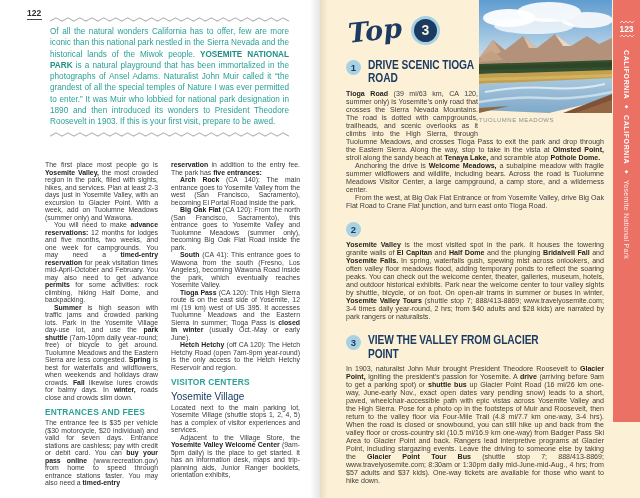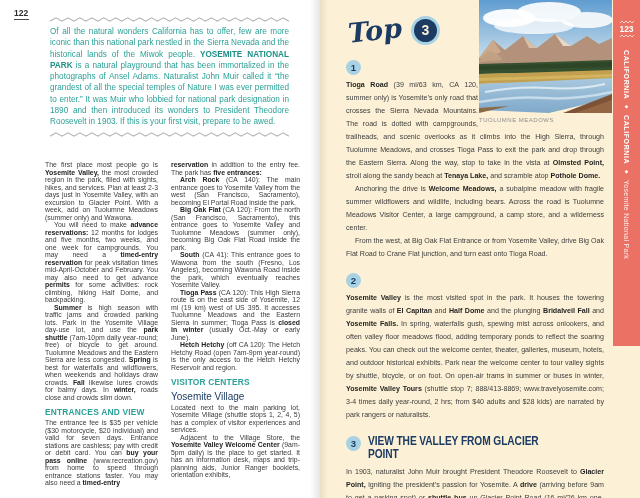--- a/index.html
+++ b/index.html
@@ -5,21 +5,21 @@
   html,body{margin:0;padding:0;background:#e8e8e8;}
   .spread{
     position:relative;width:640px;height:498px;overflow:hidden;
     font-family:"Liberation Sans",sans-serif;display:flex;
     background:#fff;
   }
   
   .page-left{position:relative;width:320px;height:498px;background:#ffffff;flex:none;}
   .page-left::after{content:"";position:absolute;top:0;right:0;width:10px;height:100%;
     background:linear-gradient(to left,rgba(0,0,0,.10),rgba(0,0,0,0));pointer-events:none;}
-  .pagenum-left{position:absolute;left:14px;top:8px;font-size:8.5px;font-weight:bold;color:#2e2e2e;}
+  .pagenum-left{position:absolute;left:27px;top:8px;font-size:8.5px;font-weight:bold;color:#2e2e2e;}
   .pagenum-left .rule{display:block;width:15px;height:1px;background:#4a4a4a;margin-top:1px;}
   .intro{position:absolute;left:50px;top:17px;width:239px;}
   .squiggle{display:block;width:100%;height:5px;}
   .intro-text{
     margin:4px 0;font-size:8.2px;line-height:11.3px;text-align:justify;
     color:#2ba197;
   }
   .intro-text b{color:#1e9187;}
   .planning{position:absolute;left:45px;top:136px;margin:0;
     font-size:15.5px;font-weight:bold;color:#f5921f;letter-spacing:-.2px;white-space:nowrap;}
@@ -34,21 +34,21 @@
   .village{margin:4px 0 1.5px;font-size:10px;font-weight:normal;color:#1c3b63;}
   
   .page-right{position:relative;width:320px;height:498px;background:#fcf1d6;flex:none;}
   .page-right::before{content:"";position:absolute;top:0;left:0;width:8px;height:100%;
     background:linear-gradient(to right,rgba(0,0,0,.08),rgba(0,0,0,0));pointer-events:none;z-index:5;}
   .photo{position:absolute;top:0;right:28px;width:133px;height:113px;overflow:hidden;z-index:2;}
   .photo svg{display:block;width:100%;height:100%;}
   .caption{position:absolute;top:117px;right:28px;width:133px;z-index:2;
     font-size:6px;letter-spacing:.5px;color:#8e8e8e;text-align:left;}
   
-  .tab{position:absolute;top:0;right:0;width:27px;height:346px;background:#eb7164;z-index:4;
+  .tab{position:absolute;top:0;right:0;width:27px;height:422px;background:#eb7164;z-index:4;
     display:flex;flex-direction:column;align-items:center;}
   .tab-zig{width:14px;height:4px;display:block;}
   .tab-num{font-size:8.5px;font-weight:bold;color:#fff;line-height:10px;}
   .tab-num-wrap{margin-top:20px;display:flex;flex-direction:column;align-items:center;}
   .tab-vert{margin-top:12px;writing-mode:vertical-rl;display:flex;align-items:center;
     font-size:7px;color:#fff;letter-spacing:.6px;}
   .tab-state{font-weight:bold;}
   .tab-dia{font-size:4.5px;margin:5px 0;color:#fff;}
   .tab-park{font-weight:normal;color:rgba(255,255,255,.88);letter-spacing:.3px;}
   
@@ -60,21 +60,21 @@
     display:flex;align-items:center;justify-content:center;flex:none;}
   .top-badge-inner{width:23px;height:23px;border-radius:50%;background:#1c3b63;color:#fcf1d6;
     display:flex;align-items:center;justify-content:center;font-size:14px;font-weight:bold;}
   .sec{margin-top:9px;}
   .sec-head{display:flex;align-items:flex-start;}
   .numcircle{width:15px;height:15px;border-radius:50%;background:#a8d2e3;color:#1c3b63;
     font-size:9.5px;font-weight:bold;display:flex;align-items:center;justify-content:center;
     flex:none;margin-right:7px;margin-top:0.5px;}
   .sec-title{margin:0;font-size:12px;line-height:1.12;font-weight:bold;color:#1c3b63;letter-spacing:-.1px;}
   .w-narrow .sec-title .cond{max-width:140px;}
-  .sec-body{margin-top:4px;font-size:7.1px;line-height:13px;text-align:justify;color:#3c3c3c;}
+  .sec-body{margin-top:4px;font-size:7.1px;line-height:8px;text-align:justify;color:#3c3c3c;}
   .sec-body p{margin:0;}
   .sec-body b{color:#1f1f1f;}
   .photo-spacer{float:right;width:126px;height:46px;}
 </style>
 </head>
 <body>
 
 <div class="spread">
 
   <section class="page-left">
@@ -92,21 +92,21 @@
         <path d="M0 5 L3 1 L6 5 L9 1 L12 5 L15 1 L18 5 L21 1 L24 5 L27 1 L30 5 L33 1 L36 5 L39 1 L42 5 L45 1 L48 5 L51 1 L54 5 L57 1 L60 5 L63 1 L66 5 L69 1 L72 5 L75 1 L78 5 L81 1 L84 5 L87 1 L90 5 L93 1 L96 5 L99 1 L102 5 L105 1 L108 5 L111 1 L114 5 L117 1 L120 5" fill="none" stroke="#b3b3b3" stroke-width="0.9"></path>
       </svg>
     </div>
 
 
     <div class="cols">
       <div class="col1">
         <p class="bodytxt">The first place most people go is <b>Yosemite Valley,</b> the most crowded region in the park, filled with sights, hikes, and services. Plan at least 2-3 days just in Yosemite Valley, with an excursion to Glacier Point. With a week, add on Tuolumne Meadows (summer only) and Wawona.</p>
         <p class="bodytxt ind">You will need to make <b>advance reservations:</b> 12 months for lodges and five months, two weeks, and one week for campgrounds. You may need a <b>timed-entry reservation</b> for peak visitation times mid-April-October and February. You may also need to get advance <b>permits</b> for some activities: rock climbing, hiking Half Dome, and backpacking.</p>
         <p class="bodytxt ind"><b>Summer</b> is high season with traffic jams and crowded parking lots. Park in the Yosemite Village day-use lot, and use the <b>park shuttle</b> (7am-10pm daily year-round; free) or bicycle to get around. Tuolumne Meadows and the Eastern Sierra are less congested. <b>Spring</b> is best for waterfalls and wildflowers, when weekends and holidays draw crowds. <b>Fall</b> likewise lures crowds for balmy days. In <b>winter,</b> roads close and crowds slim down.</p>
-        <h2 class="teal-h">ENTRANCES AND VIEW</h2>
+        <h2 class="teal-h">ENTRANCES AND FEES</h2>
         <p class="bodytxt">The entrance fee is $35 per vehicle ($30 motorcycle, $20 individual) and valid for seven days. Entrance stations are cashless; pay with credit or debit card. You can <b>buy your pass online</b> (www.recreation.gov) from home to speed through entrance stations faster. You may also need a <b>timed-entry</b></p>
       </div>
       <div class="col2">
         <p class="bodytxt"><b>reservation</b> in addition to the entry fee. The park has <b>five entrances:</b></p>
         <p class="bodytxt ind"><b>Arch Rock</b> (CA 140): The main entrance goes to Yosemite Valley from the west (San Francisco, Sacramento), becoming El Portal Road inside the park.</p>
         <p class="bodytxt ind"><b>Big Oak Flat</b> (CA 120): From the north (San Francisco, Sacramento), this entrance goes to Yosemite Valley and Tuolumne Meadows (summer only), becoming Big Oak Flat Road inside the park.</p>
         <p class="bodytxt ind"><b>South</b> (CA 41): This entrance goes to Wawona from the south (Fresno, Los Angeles), becoming Wawona Road inside the park, which eventually reaches Yosemite Valley.</p>
         <p class="bodytxt ind"><b>Tioga Pass</b> (CA 120): This High Sierra route is on the east side of Yosemite, 12 mi (19 km) west of US 395. It accesses Tuolumne Meadows and the Eastern Sierra in summer; Tioga Pass is <b>closed in winter</b> (usually Oct.-May or early June).</p>
         <p class="bodytxt ind"><b>Hetch Hetchy</b> (off CA 120): The Hetch Hetchy Road (open 7am-9pm year-round) is the only access to the Hetch Hetchy Reservoir and region.</p>
         <h2 class="teal-h">VISITOR CENTERS</h2>
@@ -178,20 +178,23 @@
       <div class="top3">
         <span class="top-script">Top</span>
         <span class="top-badge">
           <span class="top-badge-inner">3</span>
         </span>
       </div>
 
       <div class="sec w-narrow">
         <div class="sec-head">
           <span class="numcircle">1</span>
+          <h2 class="sec-title">
+            <span class="cond">DRIVE SCENIC TIOGA ROAD</span>
+          </h2>
         </div>
         <div class="sec-body">
           <div class="photo-spacer"></div>
           <p><b>Tioga Road</b> (39 mi/63 km, CA 120, summer only) is Yosemite’s only road that crosses the Sierra Nevada Mountains. The road is dotted with campgrounds, trailheads, and scenic overlooks as it climbs into the High Sierra, through Tuolumne Meadows, and crosses Tioga Pass to exit the park and drop through the Eastern Sierra. Along the way, stop to take in the vista at <b>Olmsted Point,</b> stroll along the sandy beach at <b>Tenaya Lake,</b> and scramble atop <b>Pothole Dome.</b></p>
           <p class="ind">Anchoring the drive is <b>Welcome Meadows,</b> a subalpine meadow with fragile summer wildflowers and wildlife, including bears. Across the road is Tuolumne Meadows Visitor Center, a large campground, a camp store, and a wilderness center.</p>
           <p class="ind">From the west, at Big Oak Flat Entrance or from Yosemite Valley, drive Big Oak Flat Road to Crane Flat junction, and turn east onto Tioga Road.</p>
         </div>
       </div>
 
       <div class="sec" style="margin-top:12px;">

